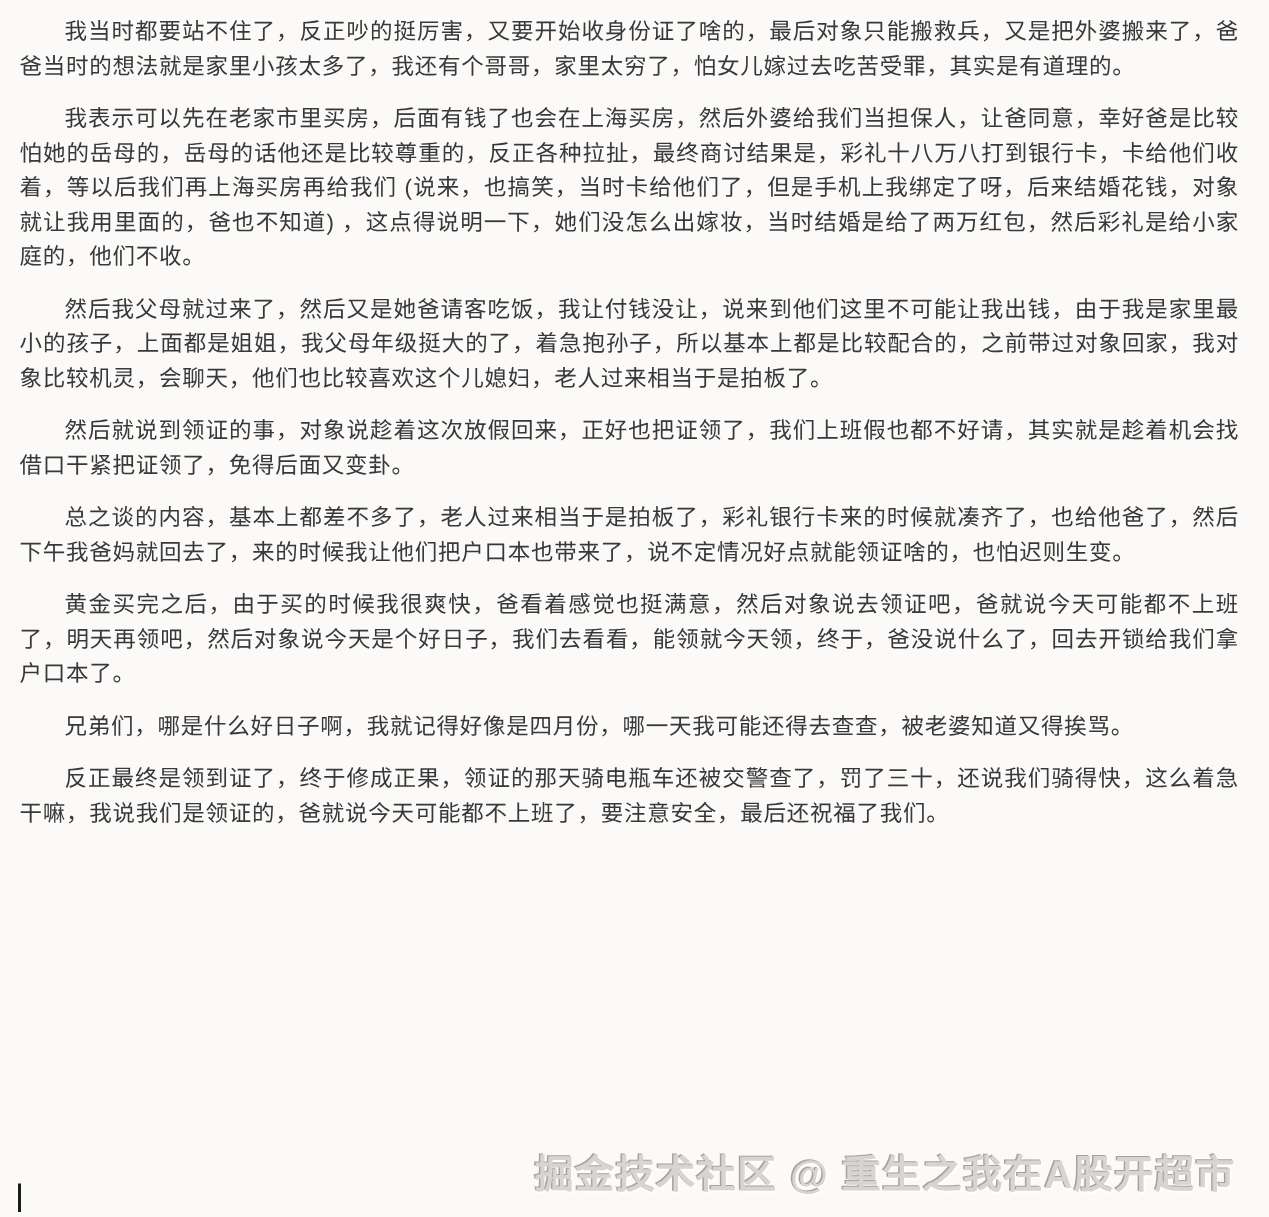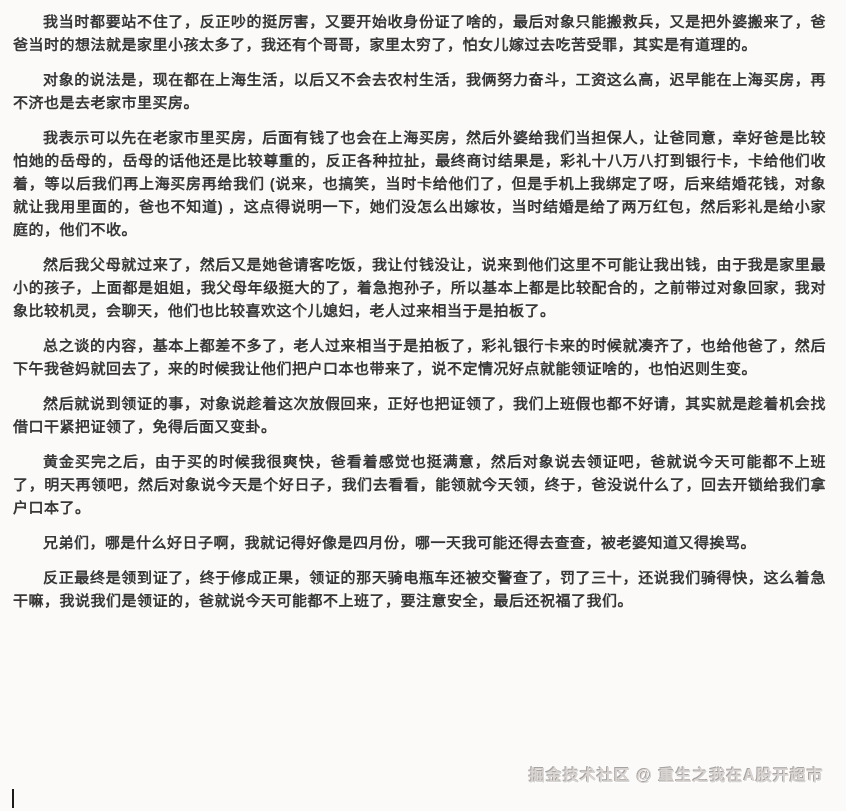--- a/index.html
+++ b/index.html
@@ -17,31 +17,30 @@
   }
   .article {
     box-sizing: border-box;
     width: 846px;
     padding: 10px 20px 0 13px;
     font-size: 15px;
     line-height: 23px;
     text-align: justify;
     text-justify: inter-ideograph;
     letter-spacing: 0.5px;
-    font-weight: bold;
   }
   .article p {
     margin: 0 0 12px 0;
     text-indent: 2em;
   }
   .watermark {
     position: absolute;
     top: 762px;
     right: 22px;
-    font-size: 16px;
+    font-size: 26px;
     font-weight: bold;
     letter-spacing: 1px;
     color: #d8d4d1;
     text-shadow: -1px -1px 0 #a6a2a0, 1px 1px 0 #ffffff;
     white-space: nowrap;
     user-select: none;
   }
   .text-cursor {
     position: absolute;
     left: 12px;
@@ -49,25 +48,24 @@
     width: 2px;
     height: 19px;
     background: #1b1b1b;
   }
 </style>
 </head>
 <body>
 
 <div class="article">
   <p>我当时都要站不住了，反正吵的挺厉害，又要开始收身份证了啥的，最后对象只能搬救兵，又是把外婆搬来了，爸爸当时的想法就是家里小孩太多了，我还有个哥哥，家里太穷了，怕女儿嫁过去吃苦受罪，其实是有道理的。</p>
-  <p>对象的说法是，现在都在上海生活，以后又不会去农村生活，我俩努力奋斗，工资这么高，迟早能在上海买房，再不济也是去老家市里买房。</p>
   <p>我表示可以先在老家市里买房，后面有钱了也会在上海买房，然后外婆给我们当担保人，让爸同意，幸好爸是比较怕她的岳母的，岳母的话他还是比较尊重的，反正各种拉扯，最终商讨结果是，彩礼十八万八打到银行卡，卡给他们收着，等以后我们再上海买房再给我们 (说来，也搞笑，当时卡给他们了，但是手机上我绑定了呀，后来结婚花钱，对象就让我用里面的，爸也不知道) ，这点得说明一下，她们没怎么出嫁妆，当时结婚是给了两万红包，然后彩礼是给小家庭的，他们不收。</p>
   <p>然后我父母就过来了，然后又是她爸请客吃饭，我让付钱没让，说来到他们这里不可能让我出钱，由于我是家里最小的孩子，上面都是姐姐，我父母年级挺大的了，着急抱孙子，所以基本上都是比较配合的，之前带过对象回家，我对象比较机灵，会聊天，他们也比较喜欢这个儿媳妇，老人过来相当于是拍板了。</p>
+  <p>然后就说到领证的事，对象说趁着这次放假回来，正好也把证领了，我们上班假也都不好请，其实就是趁着机会找借口干紧把证领了，免得后面又变卦。</p>
   <p>总之谈的内容，基本上都差不多了，老人过来相当于是拍板了，彩礼银行卡来的时候就凑齐了，也给他爸了，然后下午我爸妈就回去了，来的时候我让他们把户口本也带来了，说不定情况好点就能领证啥的，也怕迟则生变。</p>
-  <p>然后就说到领证的事，对象说趁着这次放假回来，正好也把证领了，我们上班假也都不好请，其实就是趁着机会找借口干紧把证领了，免得后面又变卦。</p>
   <p>黄金买完之后，由于买的时候我很爽快，爸看着感觉也挺满意，然后对象说去领证吧，爸就说今天可能都不上班了，明天再领吧，然后对象说今天是个好日子，我们去看看，能领就今天领，终于，爸没说什么了，回去开锁给我们拿户口本了。</p>
   <p>兄弟们，哪是什么好日子啊，我就记得好像是四月份，哪一天我可能还得去查查，被老婆知道又得挨骂。</p>
   <p>反正最终是领到证了，终于修成正果，领证的那天骑电瓶车还被交警查了，罚了三十，还说我们骑得快，这么着急干嘛，我说我们是领证的，爸就说今天可能都不上班了，要注意安全，最后还祝福了我们。</p>
 </div>
 
 <div class="watermark">掘金技术社区 @ 重生之我在A股开超市</div>
 
 <div class="text-cursor"></div>
 
 </body></html>

